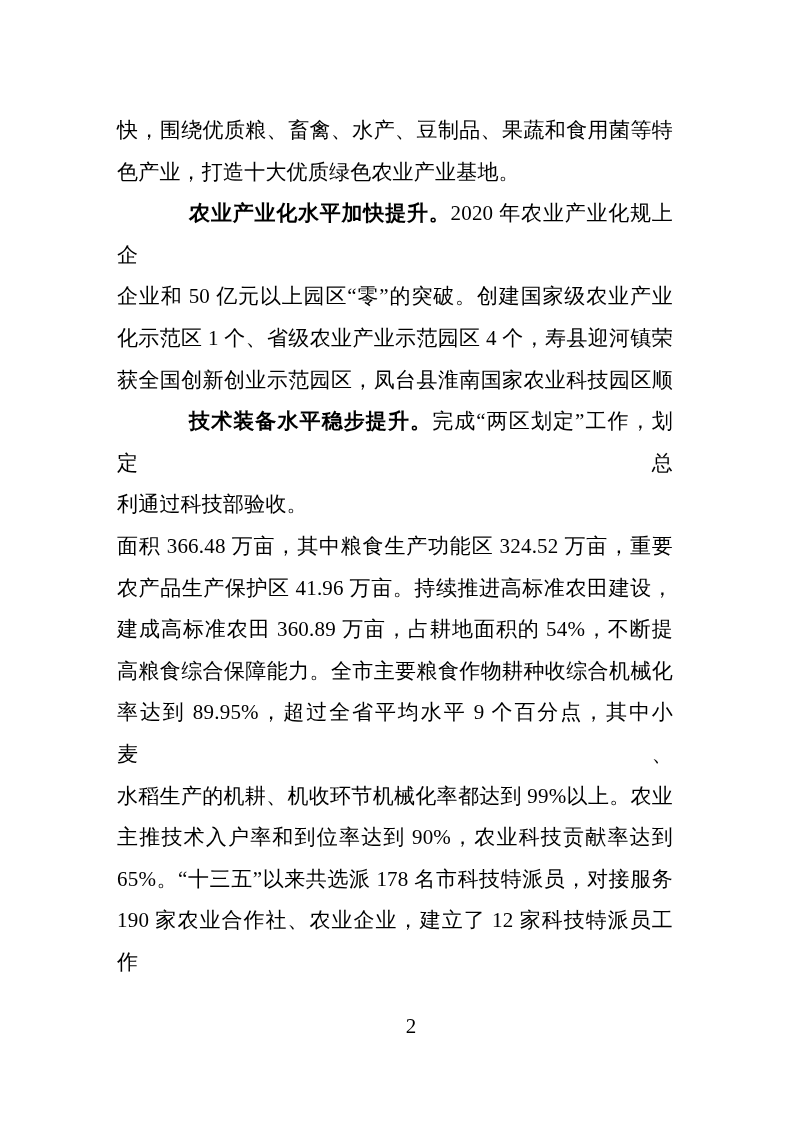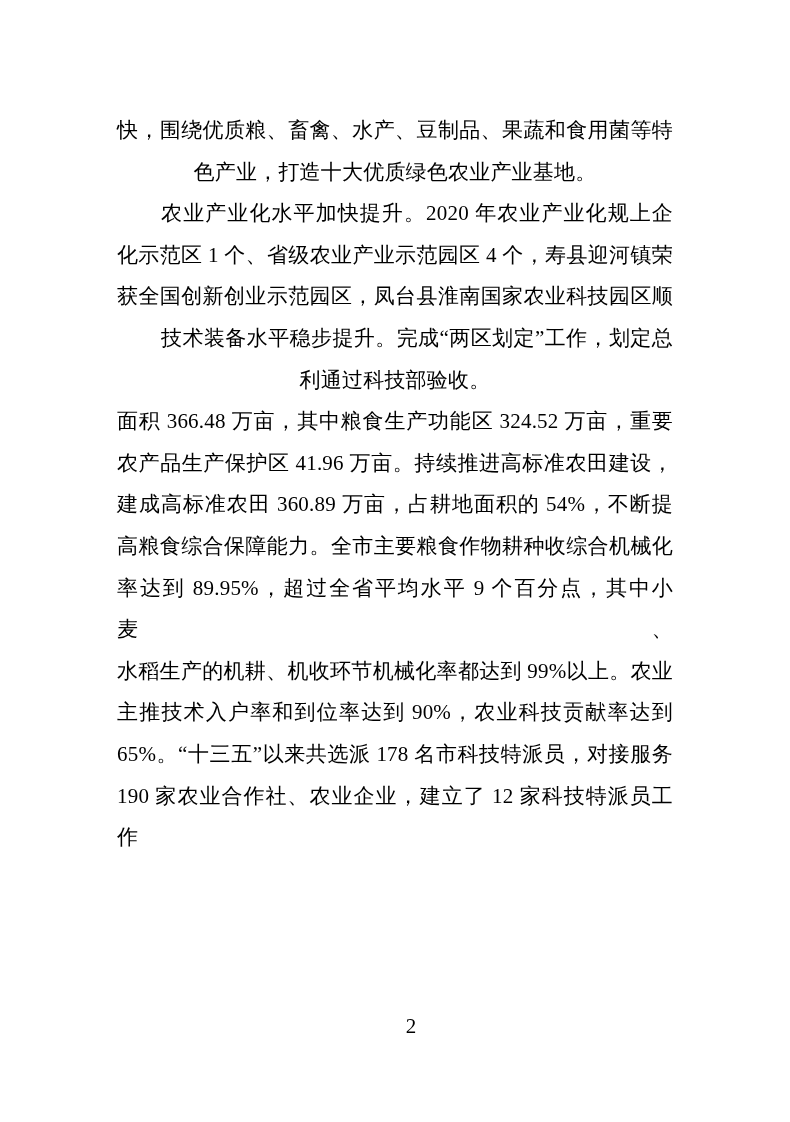--- a/index.html
+++ b/index.html
@@ -29,27 +29,28 @@
     width: 100%;
     white-space: nowrap;
   }
   .line.just {
     white-space: normal;
     text-align: justify;
     text-align-last: justify;
     text-justify: inter-character;
   }
   .line.nojust {
-    text-align: center;
+    text-align: left;
   }
   .line.indent {
     text-indent: 2.1em;
   }
   .seg-bold {
-    font-weight: 400;
+    font-weight: 700;
+    margin-left: 28px;
   }
   .footer {
     position: absolute;
     top: 1011px;
     left: 0;
     width: 790px;
     text-align: center;
     font-size: 21px;
     line-height: 30px;
   }
@@ -59,20 +60,21 @@
   }
 </style>
 </head>
 <body>
 
 <div class="page">
   <div class="doc-body" id="doc-body">
       <div class="line just"><span class="seg">快，围绕优质粮、畜禽、水产、豆制品、果蔬和食用菌等特</span></div>
       <div class="line nojust"><span class="seg">色产业，打造十大优质绿色农业产业基地。</span></div>
       <div class="line just indent"><span class="seg-bold">农业产业化水平加快提升。</span><span class="seg">2020 年农业产业化规上企</span></div>
+      <div class="line just"><span class="seg">企业和 50 亿元以上园区“零”的突破。创建国家级农业产业</span></div>
       <div class="line just"><span class="seg">化示范区 1 个、省级农业产业示范园区 4 个，寿县迎河镇荣</span></div>
       <div class="line just"><span class="seg">获全国创新创业示范园区，凤台县淮南国家农业科技园区顺</span></div>
       <div class="line just indent"><span class="seg-bold">技术装备水平稳步提升。</span><span class="seg">完成“两区划定”工作，划定总</span></div>
       <div class="line nojust"><span class="seg">利通过科技部验收。</span></div>
       <div class="line just"><span class="seg">面积 366.48 万亩，其中粮食生产功能区 324.52 万亩，重要</span></div>
       <div class="line just"><span class="seg">农产品生产保护区 41.96 万亩。持续推进高标准农田建设，</span></div>
       <div class="line just"><span class="seg">建成高标准农田 360.89 万亩，占耕地面积的 54%，不断提</span></div>
       <div class="line just"><span class="seg">高粮食综合保障能力。全市主要粮食作物耕种收综合机械化</span></div>
       <div class="line just"><span class="seg">率达到 89.95%，超过全省平均水平 9 个百分点，其中小麦、</span></div>
       <div class="line just"><span class="seg">水稻生产的机耕、机收环节机械化率都达到 99%以上。农业</span></div>

